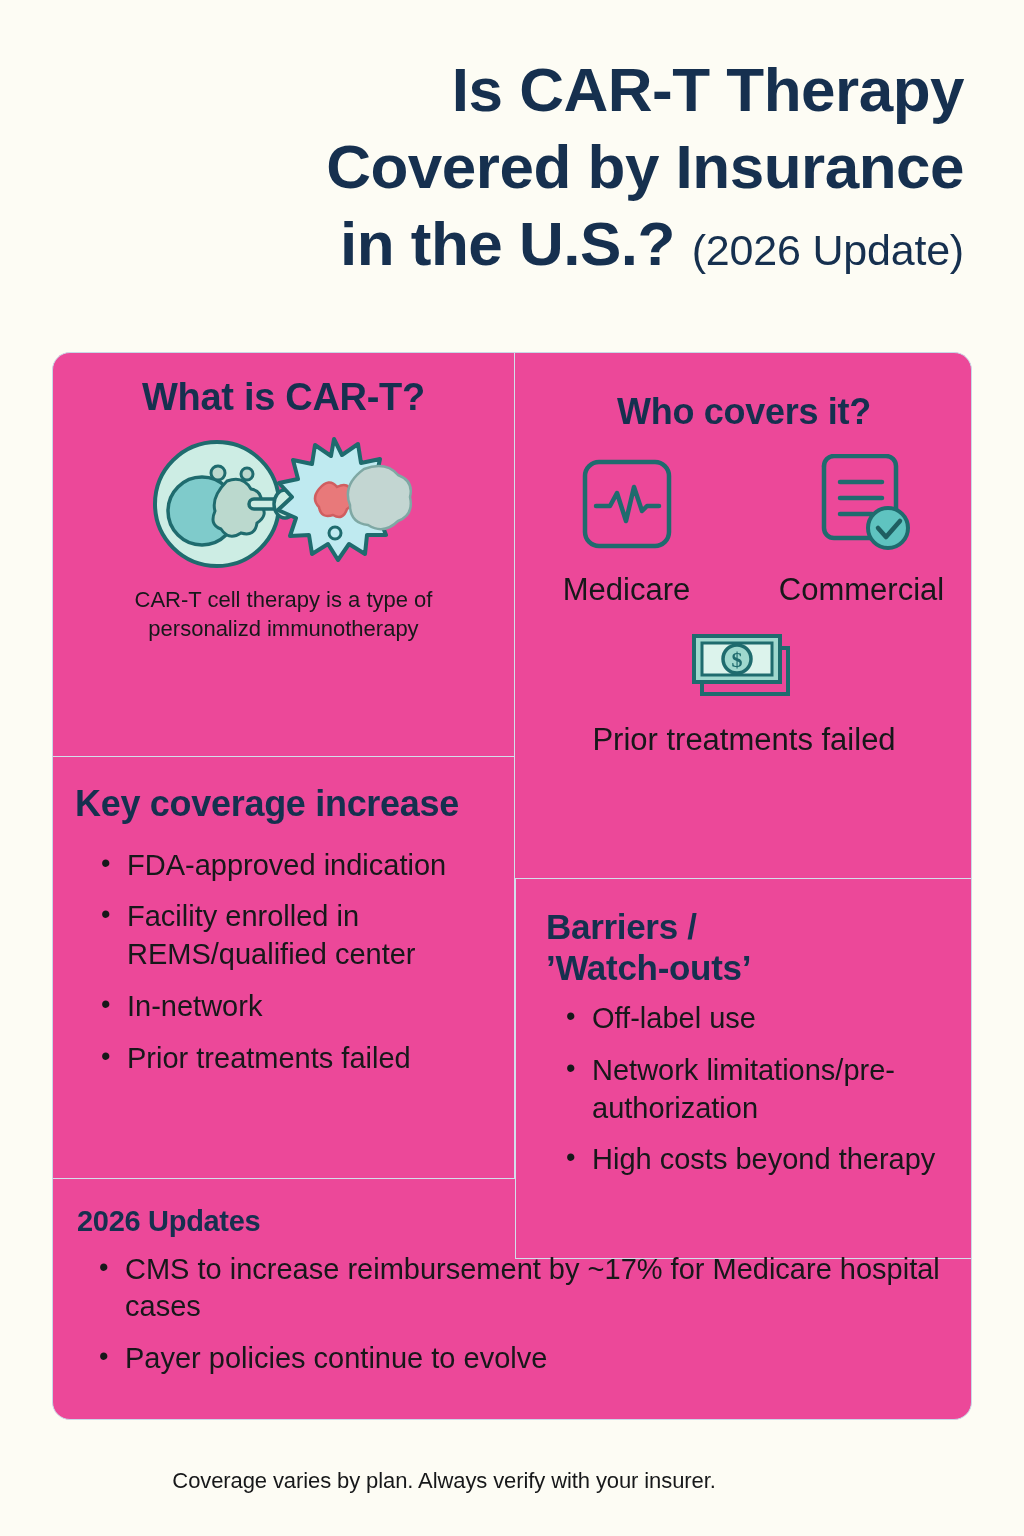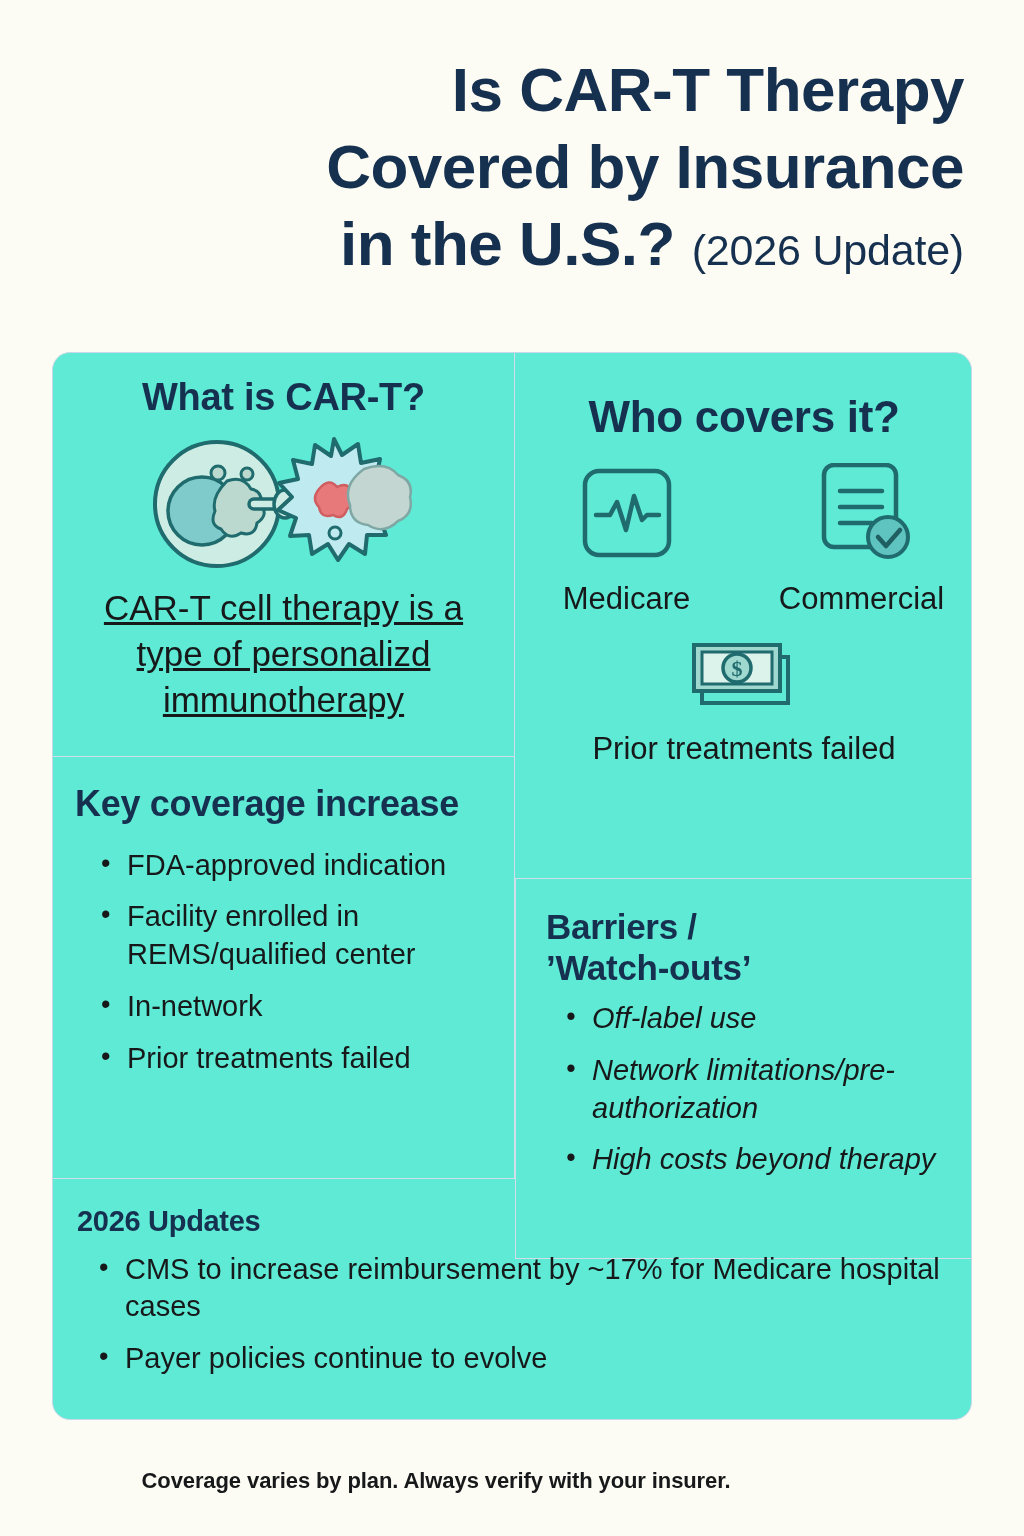--- a/index.html
+++ b/index.html
@@ -39,21 +39,21 @@
     font-size: 43px;
     font-weight: normal;
     letter-spacing: -0.2px;
   }
 
   
   .card {
     position: absolute;
     left: 52px; top: 352px;
     width: 920px; height: 1068px;
-    background: #5eead4;
+    background: #ec4899;
     border: 1.5px solid #C9D8E8;
     border-radius: 18px;
     overflow: hidden;
   }
 
   .panel { position: absolute; }
 
   
   .p-what {
     left: 0; top: 0;
@@ -96,31 +96,30 @@
 
   
   .h-panel {
     color: #16304F;
     font-weight: bold;
     font-size: 37px;
     line-height: 1.16;
     letter-spacing: -0.3px;
   }
   .h-what    { font-size: 38px; margin-bottom: 6px; }
-  .h-who     { font-size: 44px; margin-bottom: 10px; }
+  .h-who     { font-size: 36px; margin-bottom: 10px; }
   .h-criteria{ font-size: 36px; margin-bottom: 22px; }
   .h-barriers{ font-size: 35px; margin-bottom: 12px; }
   .h-updates { font-size: 29px; margin-bottom: 12px; }
 
   
   .body-text {
     color: #17181A;
-    font-size: 35px;
+    font-size: 22px;
     line-height: 1.32;
-    text-decoration: underline;
   }
 
   
   ul.bullets { list-style: none; }
   ul.bullets li {
     position: relative;
     color: #17181A;
     font-size: 29px;
     line-height: 1.30;
     padding-left: 34px;
@@ -133,21 +132,21 @@
     font-size: 27px;
     color: #17181A;
   }
   ul.bullets li:last-child { margin-bottom: 0; }
 
   .b-criteria li { font-size: 29px; margin-bottom: 16px; padding-left: 36px; }
   .b-barriers li { font-size: 28px; margin-bottom: 15px; padding-left: 34px; }
   .b-updates  li { font-size: 29px; margin-bottom: 16px; padding-left: 36px; }
   .b-updates  { padding-left: 14px; }
   .b-criteria { padding-left: 18px; }
-  .b-barriers { padding-left: 12px; font-style: italic; }
+  .b-barriers { padding-left: 12px; }
   .emph { font-weight: normal; }
 
   
   .icon-row {
     display: flex;
     justify-content: center;
     gap: 60px;
     margin-top: 8px;
   }
   .icon-cell { width: 175px; text-align: center; }
@@ -158,26 +157,26 @@
     line-height: 1.24;
     margin-top: 6px;
   }
   .icon-solo { margin-top: 14px; text-align: center; }
   .icon-solo .icon-art { height: 86px; }
   .icon-solo .icon-label { margin-top: 12px; }
 
   
   .footer {
     position: absolute;
-    left: 0; top: 1468px;
+    left: 8px; top: 1468px;
     width: 872px;
     text-align: center;
     color: #17181A;
     font-size: 22px;
-    font-weight: bold;
+    font-weight: normal;
     letter-spacing: -0.1px;
   }
 
   .cell-art { margin: 4px auto 2px auto; }
 </style>
 </head>
 <body>
 
 <div class="page">
 

